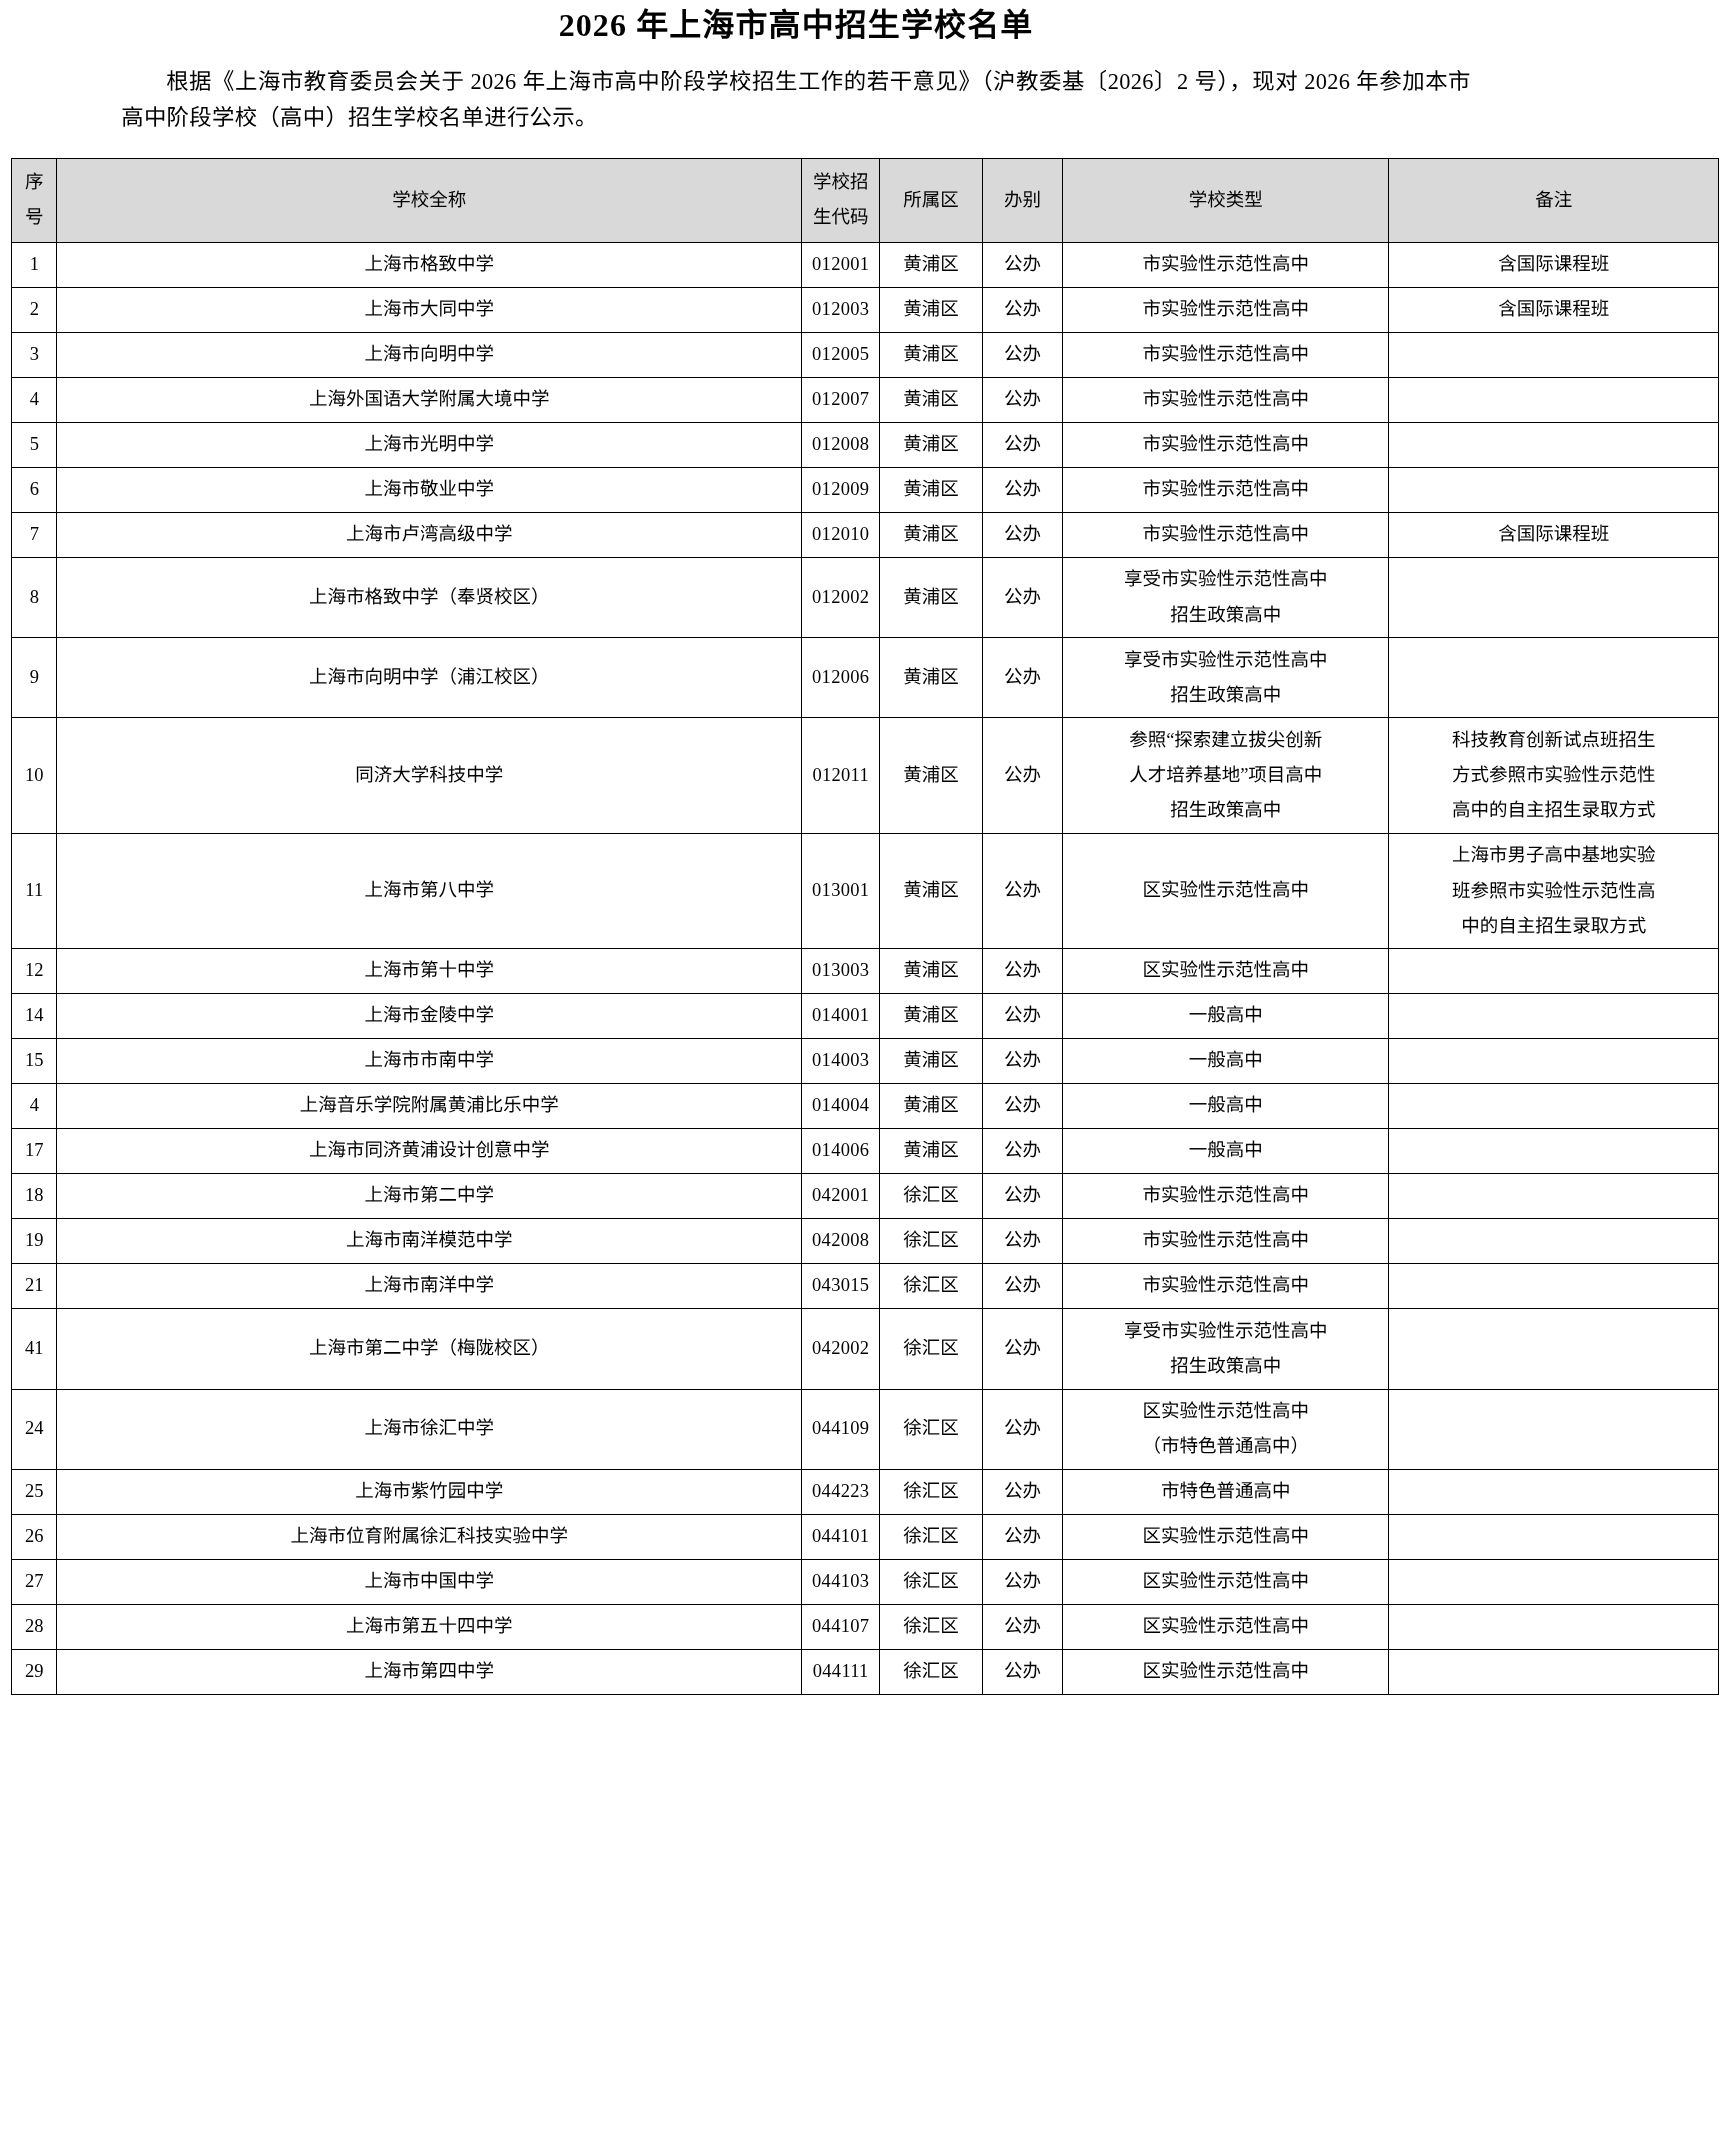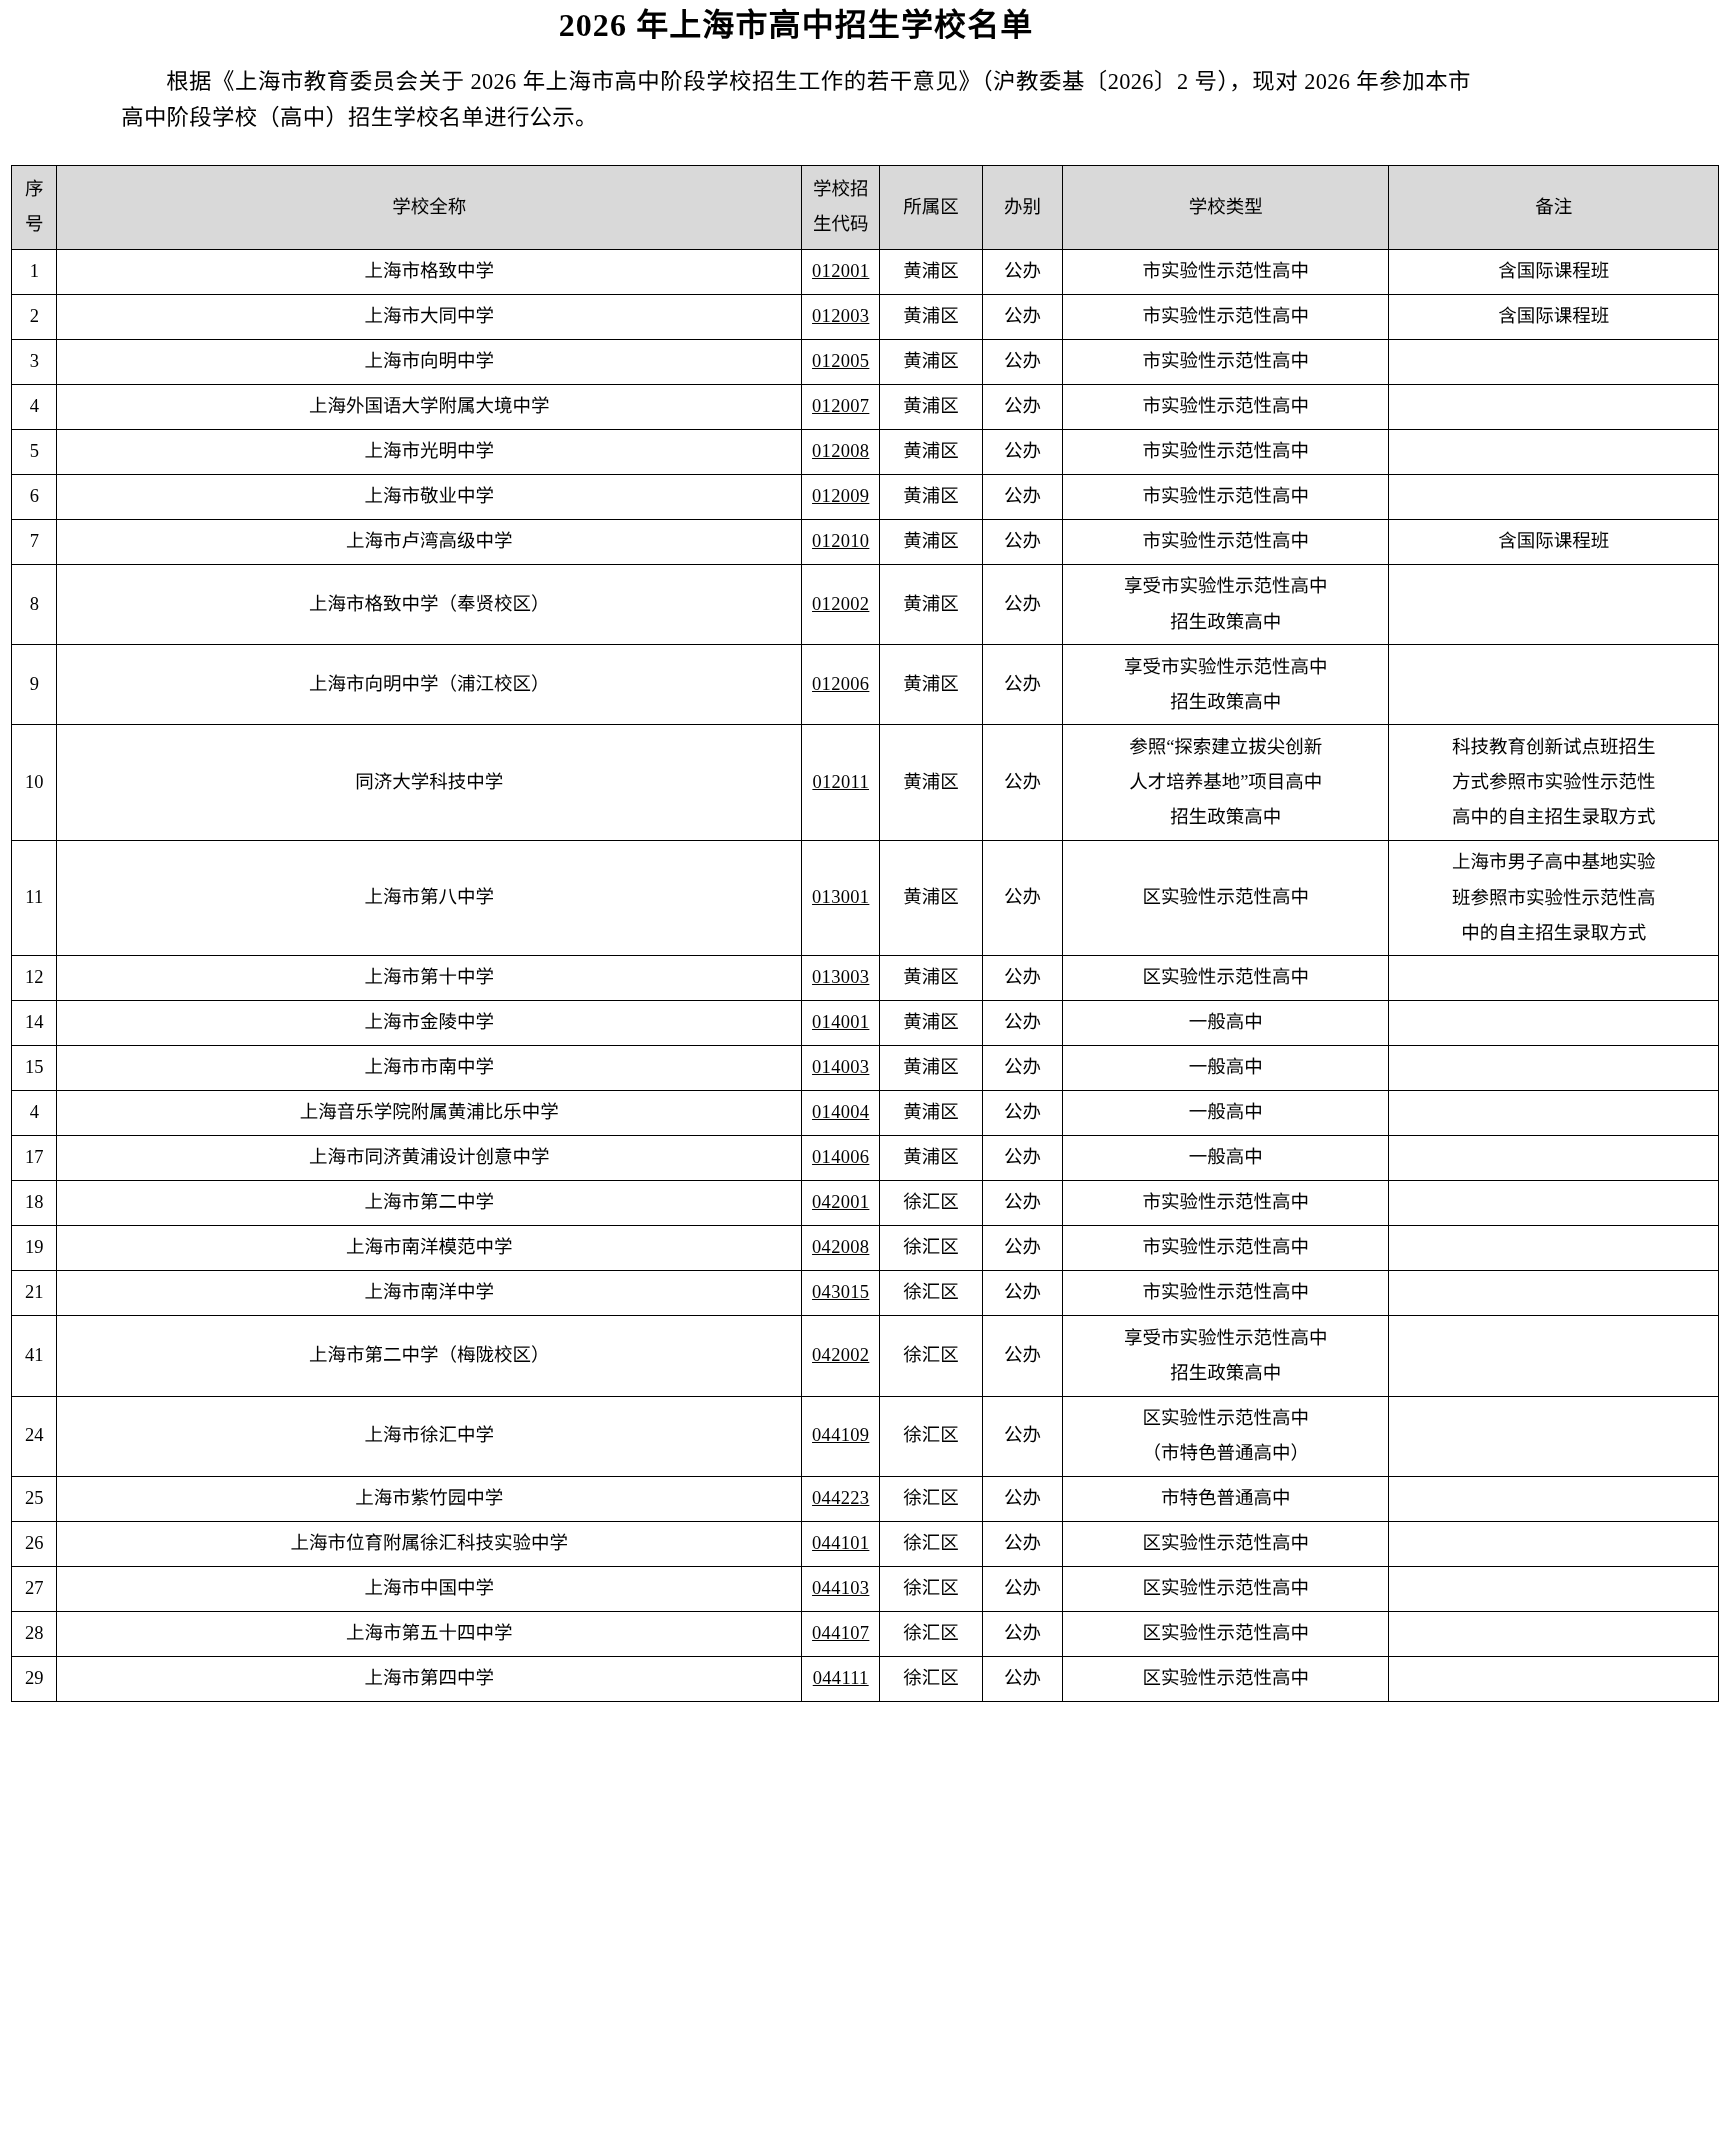--- a/index.html
+++ b/index.html
@@ -27,21 +27,21 @@
     margin: 4.5px 0 19px 0;
     line-height: 1.25;
     font-family: "Liberation Serif", "DejaVu Serif", serif;
   }
   .intro {
     font-size: 22.4px;
     line-height: 1.62;
     text-align: justify;
     text-justify: inter-ideograph;
     text-indent: 45px;
-    margin: 0 110px 29px 110px;
+    margin: 0 110px 22px 110px;
     letter-spacing: 0.3px;
   }
   table.list {
     border-collapse: collapse;
     width: 1708px;
     margin: 0 0 0 0;
     table-layout: fixed;
   }
   table.list th, table.list td {
     border: 1.1px solid #000000;
@@ -69,21 +69,20 @@
   .col-type  { width: 260px; }
   .col-note  { width: 263px; }
 
   .vstack {
     display: block;
     line-height: 1.9;
   }
   .code-cell {
     font-size: 18px;
     letter-spacing: 0.3px;
-    text-decoration: underline;
   }
   .multi {
     line-height: 2.25;
   }
   .tall td { height: 84px; }
   .taller td { height: 118px; }
 </style>
 </head>
 <body>
 

